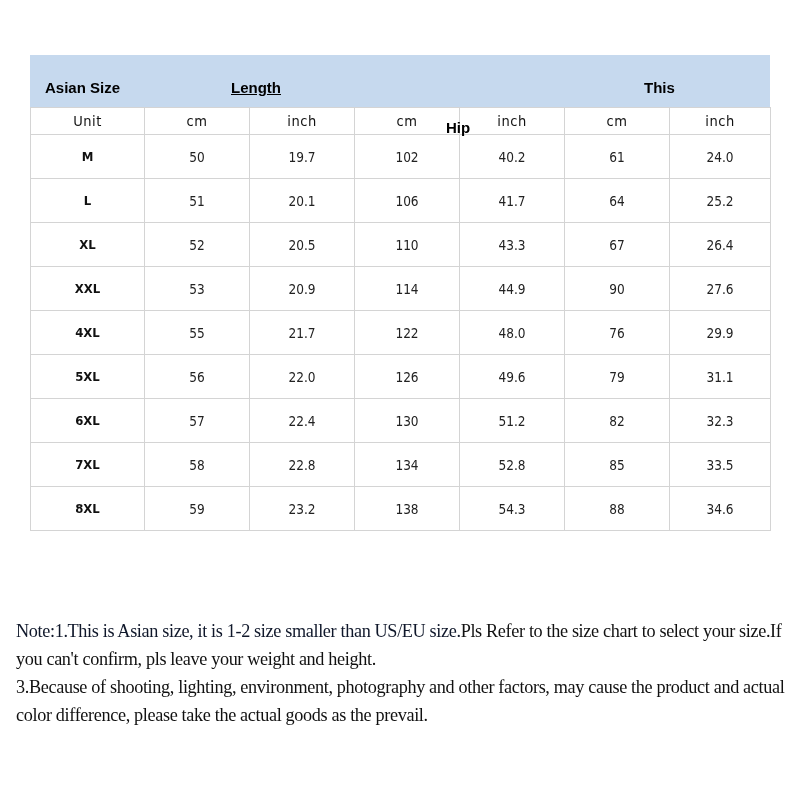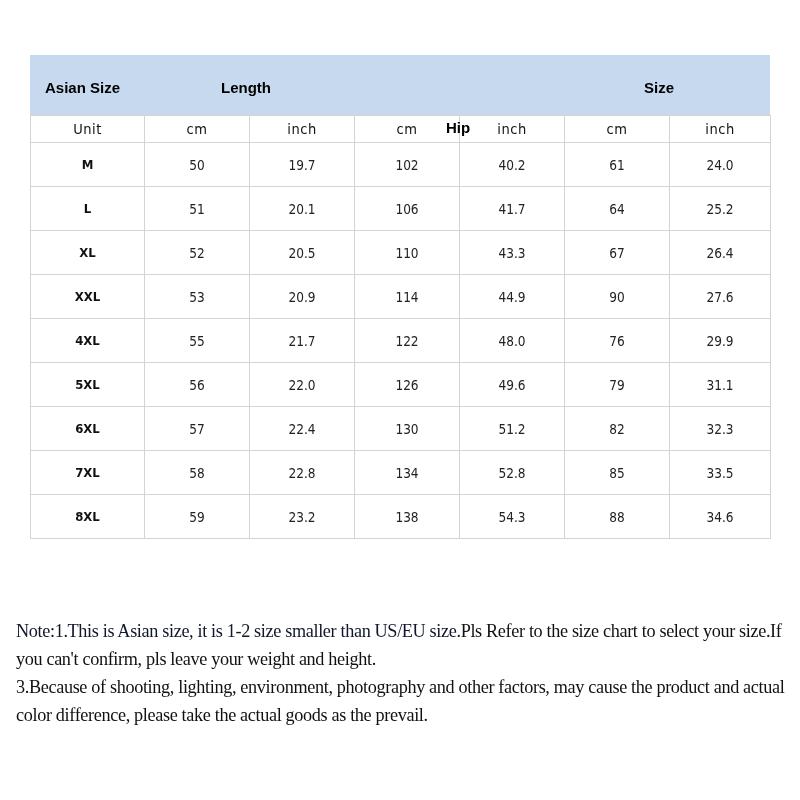--- a/index.html
+++ b/index.html
@@ -1,24 +1,24 @@
 <!DOCTYPE html>
 <html><head>
 <meta charset="utf-8">
 <style>
   html, body { margin:0; padding:0; background:#ffffff; }
   body { width:800px; height:800px; position:relative; overflow:hidden; }
   .chart { position:absolute; left:30px; top:55px; width:740px; }
   .header-band {
-    height:60px; background:#c6d9ee; position:relative;
+    height:52px; background:#c6d9ee; position:relative;
     font-family:"Liberation Sans", sans-serif; font-weight:bold; font-size:15px; color:#000;
   }
   .header-band span { position:absolute; top:24px; }
   .h-asian { left:15px; }
-  .h-length { left:191px; }
+  .h-length { left:201px;text-decoration:underline; }
   .h-hip { left:416px;margin-top:40px; }
   .h-waist { left:614px; }
   table { border-collapse:collapse; width:740px; table-layout:fixed; }
   td {
     border:1px solid #d4d4d4; text-align:center; padding:0;
     font-family:"DejaVu Sans", sans-serif; font-size:13.5px; color:#222;
     font-stretch:condensed;
   }
   tr.unit-row td { height:26px; font-size:14.5px; color:#111; letter-spacing:0.5px; }
   tr.data-row td { height:43px; }
@@ -33,21 +33,21 @@
   .red { color:#0f172a; }
 </style>
 </head>
 <body>
 
 <div class="chart">
   <div class="header-band">
     <span class="h-asian">Asian Size</span>
     <span class="h-length">Length</span>
     <span class="h-hip">Hip</span>
-    <span class="h-waist">Size</span>
+    <span class="h-waist">This</span>
   </div>
   <table>
     <colgroup>
       <col class="c0">
         <col class="cx">
         <col class="cx">
         <col class="cx">
         <col class="cx">
         <col class="cx">
         <col class="clast">

